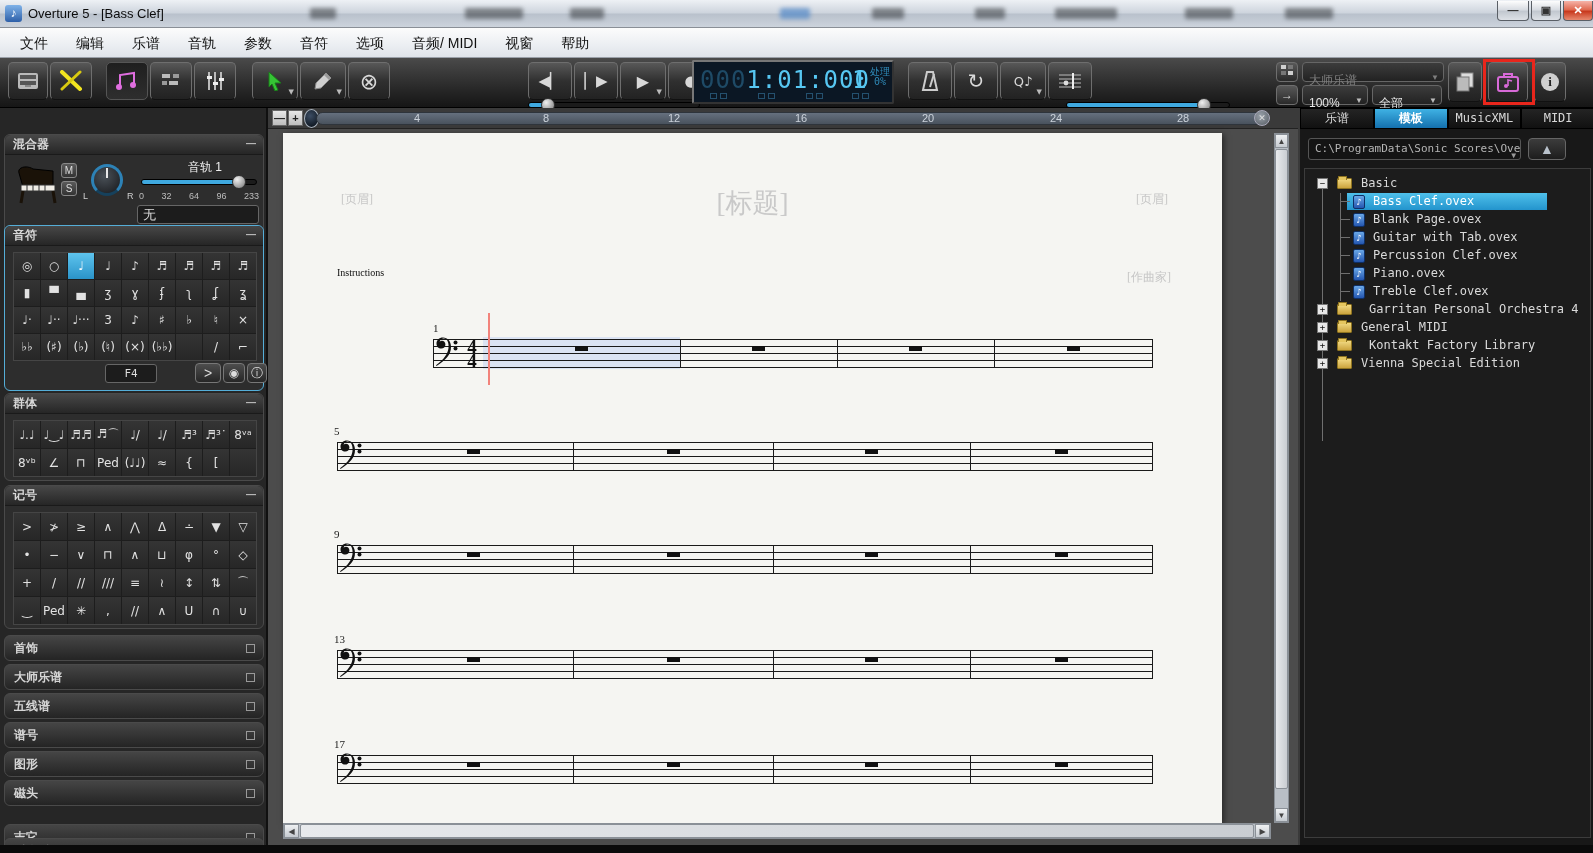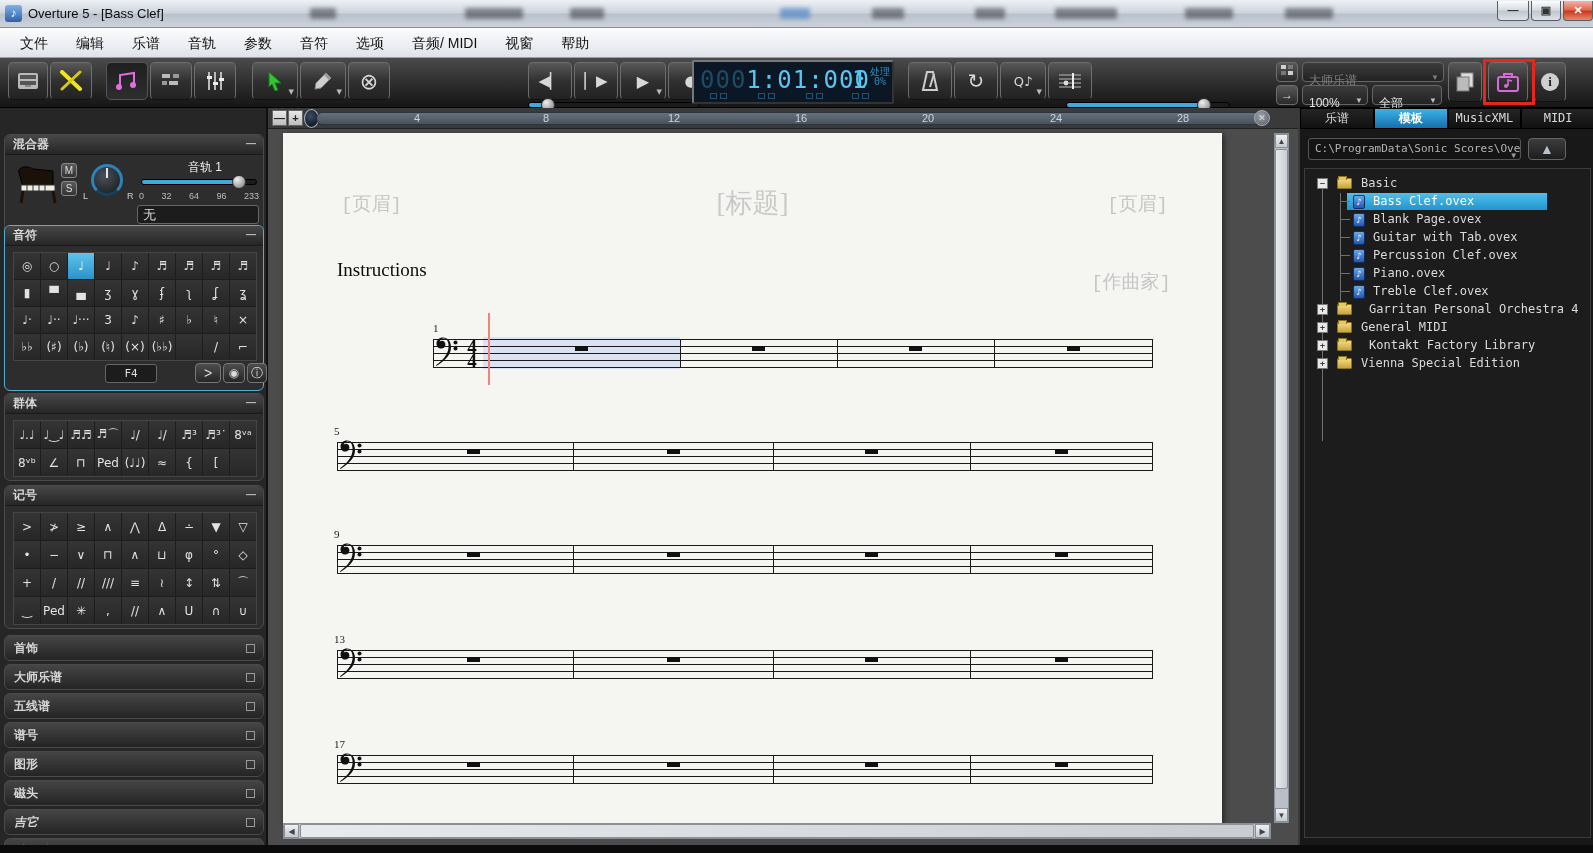--- a/index.html
+++ b/index.html
@@ -103,25 +103,25 @@
   .ruler-num { position:absolute; top:4px; font-size:11px; color:#ccd3db; transform:translateX(-50%); }
   .rulerbtn { position:absolute; top:2px; width:15px; height:16px; background:linear-gradient(#e8e8e8,#bdbdbd);
     border:1px solid #666; color:#222; font-size:11px; font-weight:bold; text-align:center; line-height:14px; }
   #ruler-oval { position:absolute; left:36px; top:1px; width:15px; height:19px; border-radius:50%;
     background:radial-gradient(circle at 40% 35%, #3c4d63, #121b26 75%); border:1px solid #aab4bf; }
   #ruler-end { position:absolute; left:986px; top:2px; width:16px; height:16px; border-radius:50%;
     background:radial-gradient(circle at 40% 35%, #9aa2ab, #565c63); border:1px solid #aab; 
     color:#ddd; font-size:9px; text-align:center; line-height:15px; }
   #paper { position:absolute; left:15px; top:25px; width:939px; height:690px; background:#f5f5f2;
     box-shadow:2px 2px 6px rgba(0,0,0,.5); }
-  .ph { position:absolute; color:#c6c6c6; font-family:Liberation Mono, monospace; font-size:19px; }
+  .ph { position:absolute; color:#c6c6c6; font-family:Liberation Serif, serif; font-size:12px; }
   #score-title { position:absolute; left:0; right:0; top:52px; text-align:center; color:#c9c9c9;
     font-family:"Liberation Serif",serif; font-size:27px; }
-  #instructions { position:absolute; left:54px; top:126px; color:#0d0d0d;
-    font-family:"Liberation Serif",serif; font-size:19px; }
+  #instructions { position:absolute; left:54px; top:134px; color:#0d0d0d;
+    font-family:"Liberation Serif",serif; font-size:10px; }
   .staffline { position:absolute; height:1px; background:#1a1a1a; }
   .barline { position:absolute; width:1px; background:#1a1a1a; }
   .sysnum { position:absolute; font-family:"Liberation Serif",serif; font-size:11px; color:#222; }
   .wrest { position:absolute; width:13px; height:5px; background:#111; }
   .timesig { position:absolute; width:18px; text-align:center; font-family:"Liberation Serif",serif;
     font-weight:bold; font-size:19px; line-height:14px; color:#111; }
   #m-highlight { position:absolute; background:#dbe3f3; }
   #cursor-line { position:absolute; width:2px; background:#f2837b; }
 
   
@@ -511,21 +511,21 @@
         </div>
     </div>
 
     <div id="collapsed-list">
         <div class="collapsed-head" style="top: 527px;"><span>首饰</span><span class="box"></span></div>
         <div class="collapsed-head" style="top: 556px;"><span>大师乐谱</span><span class="box"></span></div>
         <div class="collapsed-head" style="top: 585px;"><span>五线谱</span><span class="box"></span></div>
         <div class="collapsed-head" style="top: 614px;"><span>谱号</span><span class="box"></span></div>
         <div class="collapsed-head" style="top: 643px; border-radius: 7px;"><span>图形</span><span class="box"></span></div>
         <div class="collapsed-head" style="top: 672px;"><span>磁头</span><span class="box"></span></div>
-        <div class="collapsed-head" style="top: 701px; font-style: italic;"><span>吉它</span><span class="box"></span></div>
+        <div class="collapsed-head" style="top: 716px;"><span>吉它</span><span class="box"></span></div>
         <div class="collapsed-head" style="top: 730px;"><span>爵士乐</span><span class="box"></span></div>
       </div>
   </div>
 
   <div id="scorearea">
     <div id="ruler">
       <div class="rulerbtn" style="left:4px">—</div>
       <div class="rulerbtn" style="left:20px">+</div>
       <div id="ruler-oval"></div>
       <div id="ruler-band"></div>

